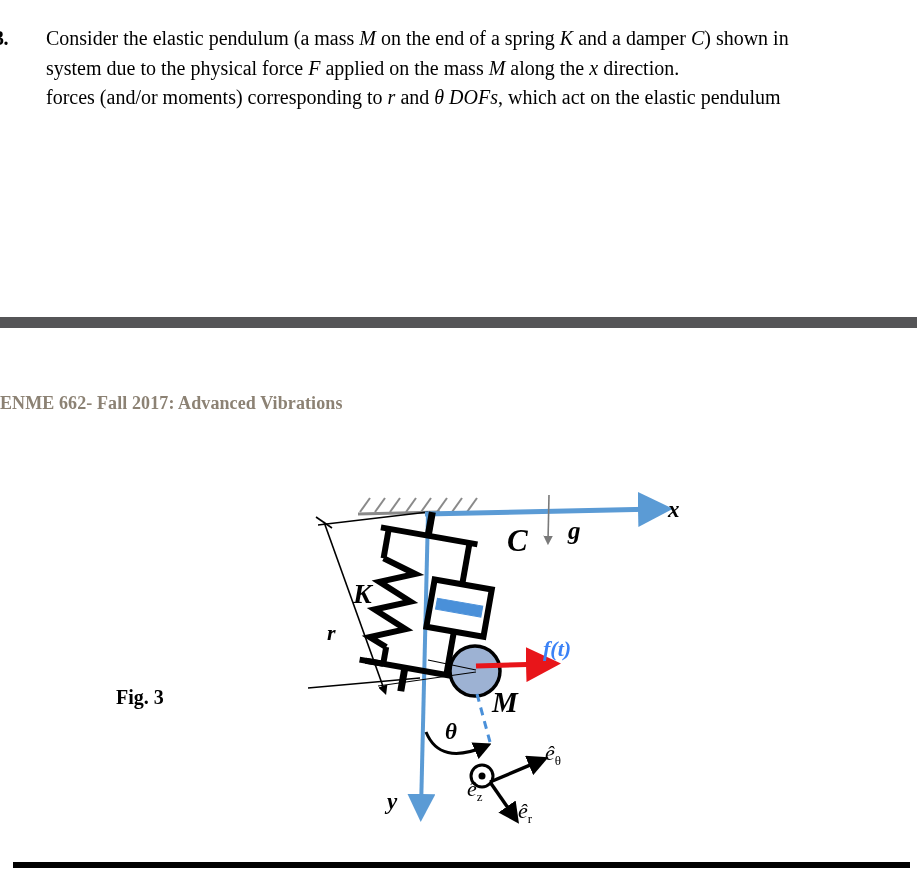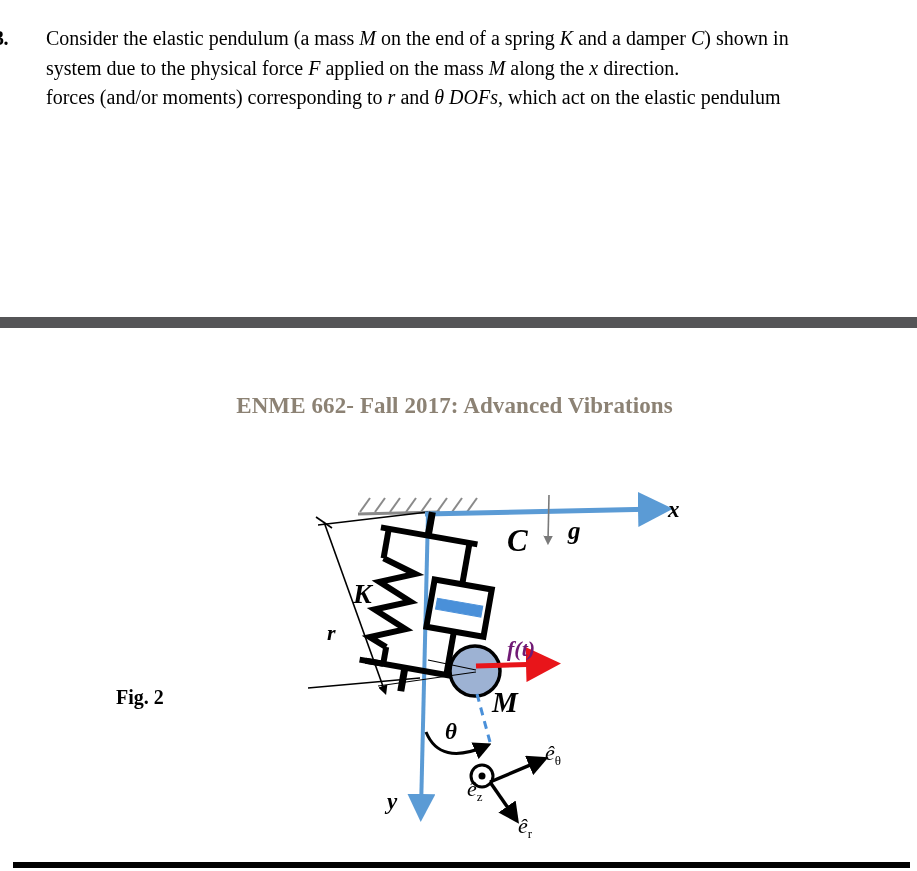--- a/index.html
+++ b/index.html
@@ -65,23 +65,22 @@
     height: 6px;
     background: #000000;
   }
 
   
   #course-header {
     position: absolute;
     left: 0px;
     top: 393px;
     width: 909px;
-    text-align: center;
     font-weight: bold;
-    font-size: 23px;
+    font-size: 18px;
     color: #8c8274;
     letter-spacing: 0.1px;
   }
 
   
   #fig-caption {
     position: absolute;
     left: 116px;
     top: 686px;
     font-weight: bold;
@@ -102,42 +101,42 @@
   
   .lbl {
     position: absolute;
     font-family: "Liberation Serif", "DejaVu Serif", serif;
     color: #000;
     white-space: nowrap;
     line-height: 1;
   }
   .lbl-bi { font-weight: bold; font-style: italic; }
   .lbl-i  { font-style: italic; }
-  .lbl-red { color: #701a75; }
+  .lbl-red { color: #3b82f6; margin-left: 36px; }
 </style>
 </head>
 <body>
 
 <div id="problem-block">
   <div id="problem-row">
     <div id="problem-number">3.</div>
     <div id="problem-text">
       <span class="ln">Consider the elastic pendulum (a mass <span class="it">M</span> on the end of a spring <span class="it">K</span> and a damper <span class="it">C</span>) shown in</span>
       <span class="ln">system due to the physical force <span class="it">F</span> applied on the mass <span class="it">M</span> along the <span class="it">x</span> direction.</span>
       <span class="ln">forces (and/or moments) corresponding to <span class="it">r</span> and <span class="it">θ DOFs</span>, which act on the elastic pendulum</span>
     </div>
   </div>
 </div>
 
 <div id="divider-top"></div>
 <div id="divider-bottom"></div>
 
 <div id="course-header">ENME 662- Fall 2017: Advanced Vibrations</div>
 
-<div id="fig-caption">Fig. 2</div>
+<div id="fig-caption">Fig. 3</div>
 
 <div id="figure-canvas">
   <svg width="430" height="385" viewBox="0 0 430 385" xmlns="http://www.w3.org/2000/svg">
 
     <g>
       <line x1="78" y1="44" x2="160" y2="42" stroke="#8a8a8a" stroke-width="3"></line>
       <line x1="80" y1="42" x2="90" y2="28" stroke="#8a8a8a" stroke-width="2"></line>
       <line x1="95" y1="42" x2="105" y2="28" stroke="#8a8a8a" stroke-width="2"></line>
       <line x1="110" y1="42" x2="120" y2="28" stroke="#8a8a8a" stroke-width="2"></line>
       <line x1="126" y1="42" x2="136" y2="28" stroke="#8a8a8a" stroke-width="2"></line>
@@ -256,20 +255,20 @@
   <div class="lbl lbl-bi" style="left:47px; top:152px; font-size:22px;">r</div>
 
   <div class="lbl lbl-bi" style="left:165px; top:250px; font-size:23px;">θ</div>
 
   <div class="lbl lbl-bi lbl-red" style="left:227px; top:168px; font-size:22px;">f(t)</div>
 
   <div class="lbl" style="left:265px; top:272px; font-size:22px;">
     <span class="lbl-i">ê</span><sub style="font-size:13px;">θ</sub>
   </div>
 
-  <div class="lbl" style="left:238px; top:345px; font-size:22px;">
+  <div class="lbl" style="left:238px; top:330px; font-size:22px;">
     <span class="lbl-i">ê</span><sub style="font-size:13px;">r</sub>
   </div>
 
   <div class="lbl" style="left:166px; top:308px; font-size:22px;margin-left:21px;">
     <span class="lbl-i">ê</span><sub style="font-size:13px;">z</sub>
   </div>
 </div>
 
 </body></html>

